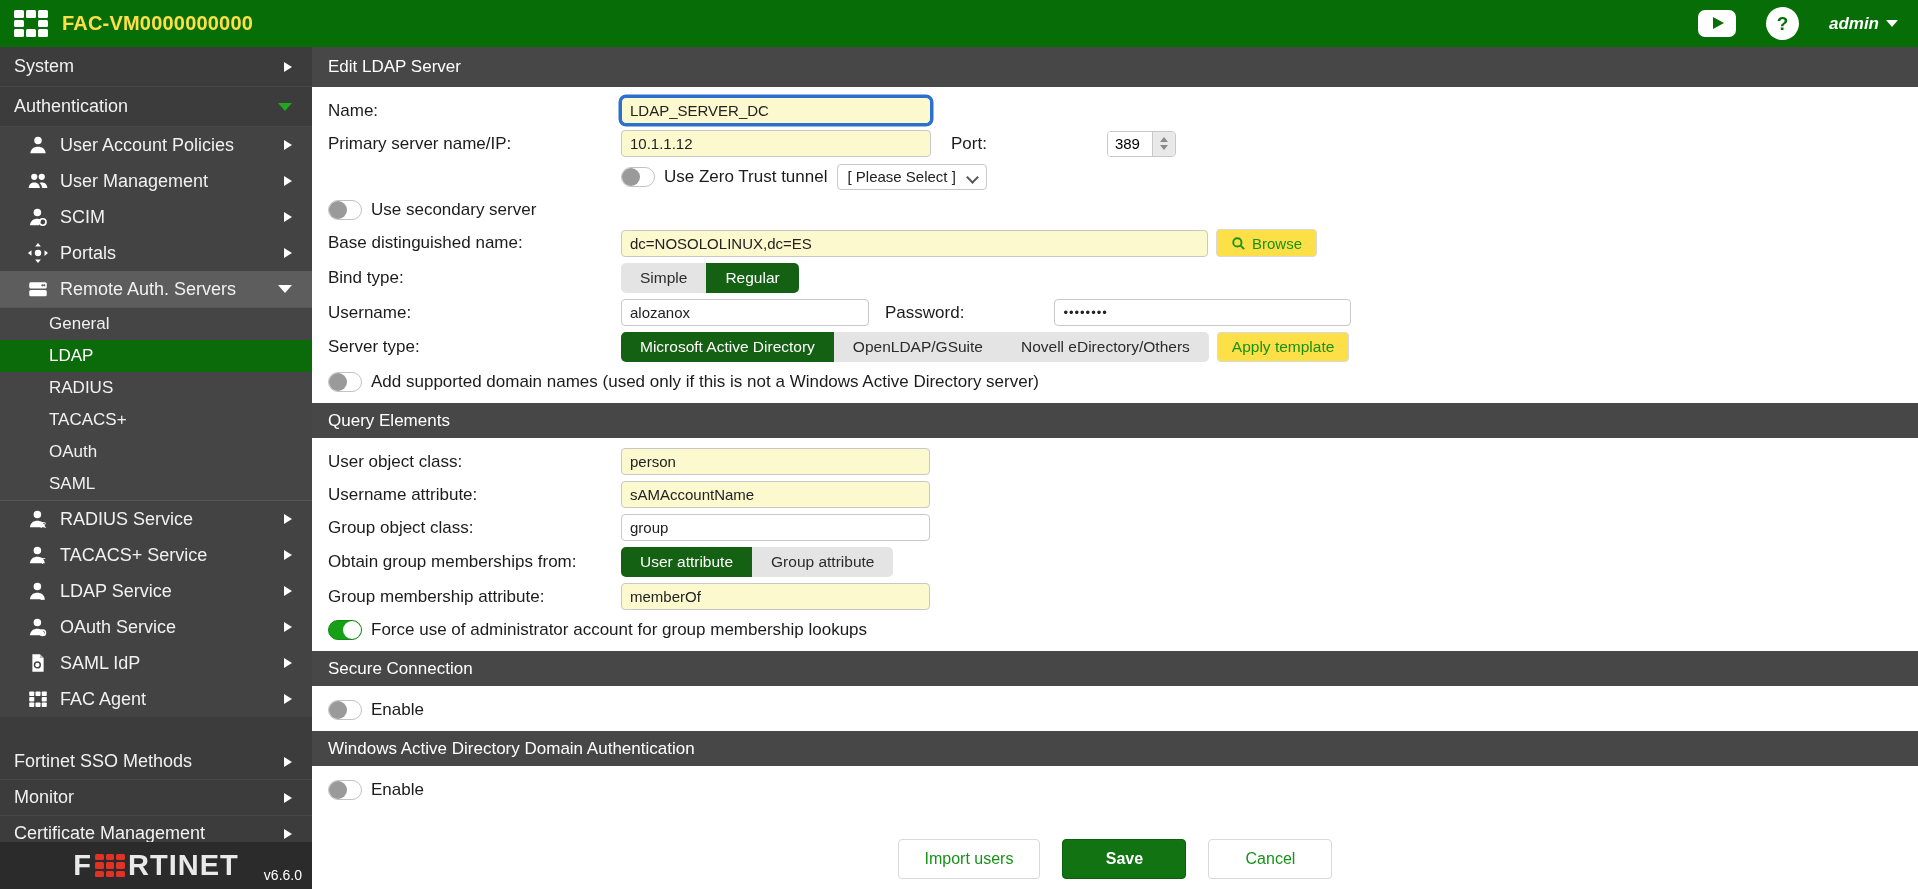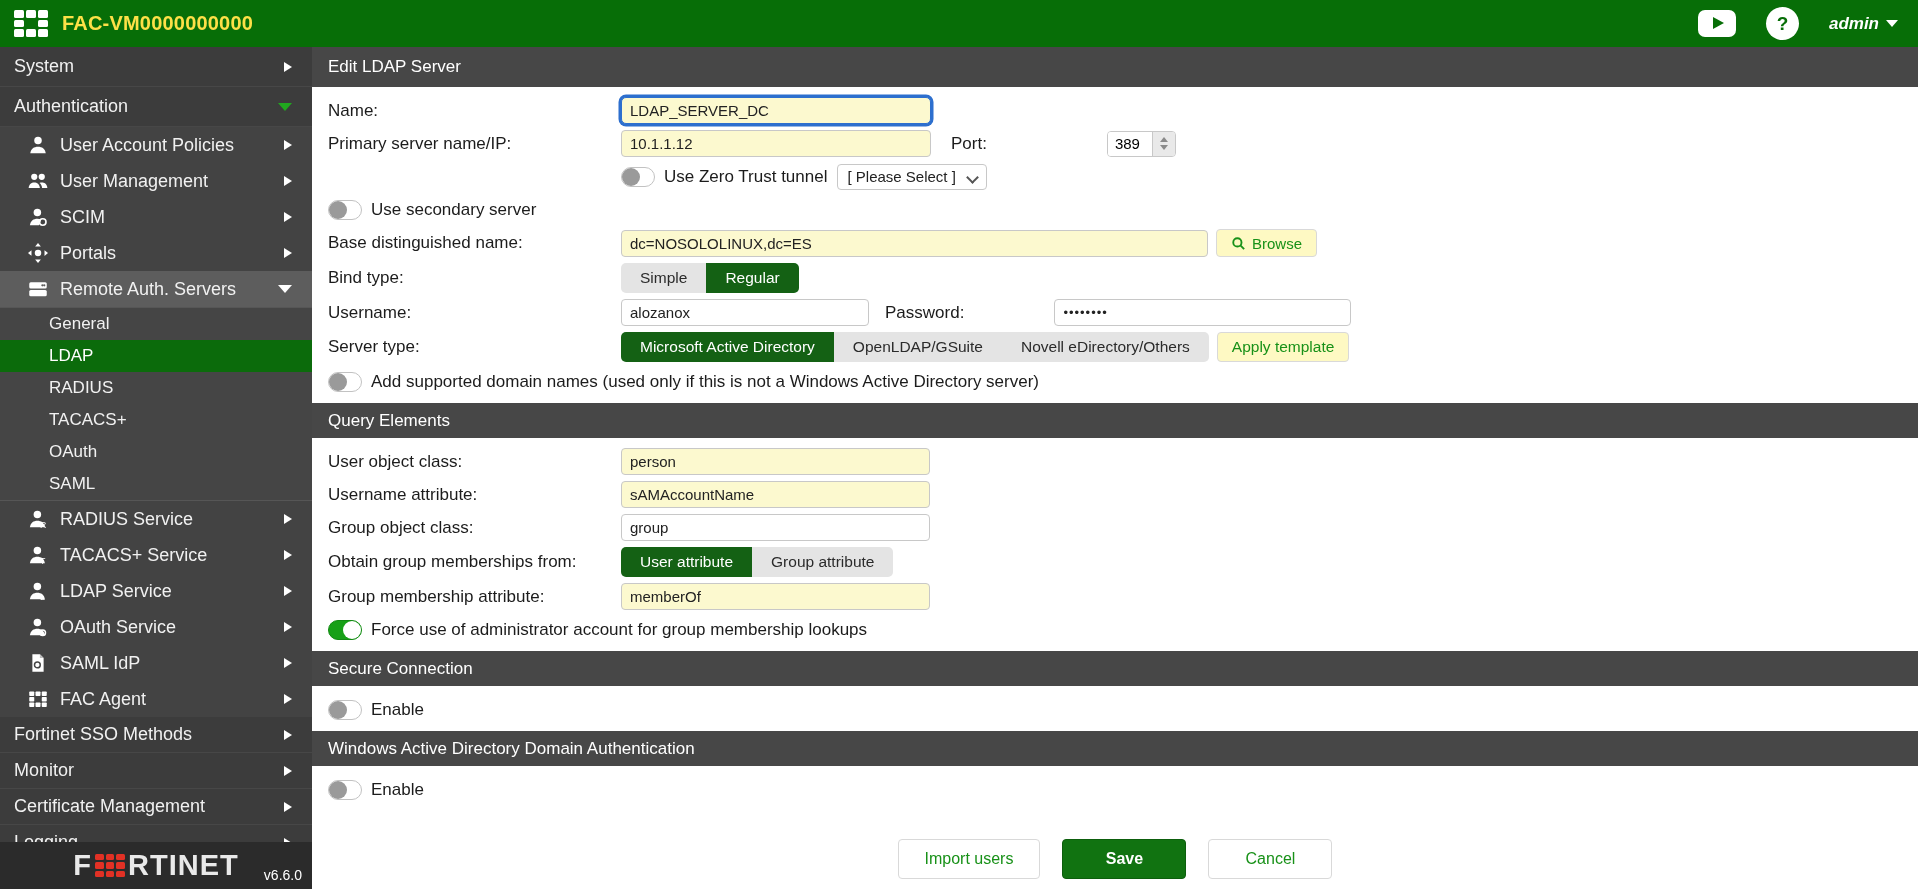--- a/index.html
+++ b/index.html
@@ -67,21 +67,21 @@
   .toggle::after { content:""; position:absolute; width:18px; height:18px; border-radius:50%; background:#9a9a9a; left:0; top:0; }
   .toggle.on { background:#17a017; border-color:#128a12; }
   .toggle.on::after { background:#fff; left:auto; right:0; }
   .tlabel { font-size:17px; color:#1c1c1c; }
 
   .seg { display:inline-flex; border-radius:5px; overflow:hidden; }
   .seg .sbtn { height:30px; padding:0 19px; display:flex; align-items:center; background:#e4e4e4;
     color:#2b2b2b; font-size:15.5px; border:none; cursor:pointer; font-family:"Liberation Sans", sans-serif; white-space:nowrap; }
   .seg .sbtn.on { background:#146114; color:#fff; }
 
-  .btn-light { height:28px; padding:0 14px; background:#fef9c3; border:1px solid #d9d9d9; border-radius:4px;
+  .btn-light { height:28px; padding:0 14px; background:#fde047; border:1px solid #d9d9d9; border-radius:4px;
     color:#189118; font-size:15px; display:inline-flex; align-items:center; gap:6px; cursor:pointer;
     font-family:"Liberation Sans", sans-serif; white-space:nowrap; }
 
   .spin { display:inline-flex; border:1px solid #c8c8c8; border-radius:4px; overflow:hidden; height:26px; margin-left:120px; }
   .spin input { width:44px; border:none; padding:0 7px; font-size:15px; font-family:"Liberation Sans", sans-serif; outline:none; }
   .spin .sp-btns { width:23px; background:#e9e9e9; border-left:1px solid #c8c8c8; display:flex;
     flex-direction:column; align-items:center; justify-content:center; gap:3px; cursor:pointer; }
   .tri-up-s { width:0;height:0;border-left:4px solid transparent;border-right:4px solid transparent;border-bottom:5px solid #8a8a8a; }
   .tri-dn-s { width:0;height:0;border-left:4px solid transparent;border-right:4px solid transparent;border-top:5px solid #8a8a8a; }
 
@@ -298,21 +298,21 @@
                 <rect x="11" y="6.4" width="4" height="3.6" rx=".6"></rect>
                 <rect x="1" y="10.8" width="4" height="3.6" rx=".6"></rect>
                 <rect x="6" y="10.8" width="4" height="3.6" rx=".6"></rect>
                 <rect x="11" y="10.8" width="4" height="3.6" rx=".6"></rect>
               </svg>
           </span>
           <span class="lbl">FAC Agent</span>
           <span class="chev-r"></span>
         </div>
 
-        <div class="nav-row row-top" style="height:36px;">
+        <div class="nav-row row-top" style="height:36px;margin-top:27px;">
           <span class="lbl">Fortinet SSO Methods</span>
           <span class="chev-r"></span>
         </div>
         <div class="nav-row row-top" style="height:36px;">
           <span class="lbl">Monitor</span>
           <span class="chev-r"></span>
         </div>
         <div class="nav-row row-top" style="height:36px;">
           <span class="lbl">Certificate Management</span>
           <span class="chev-r"></span>

